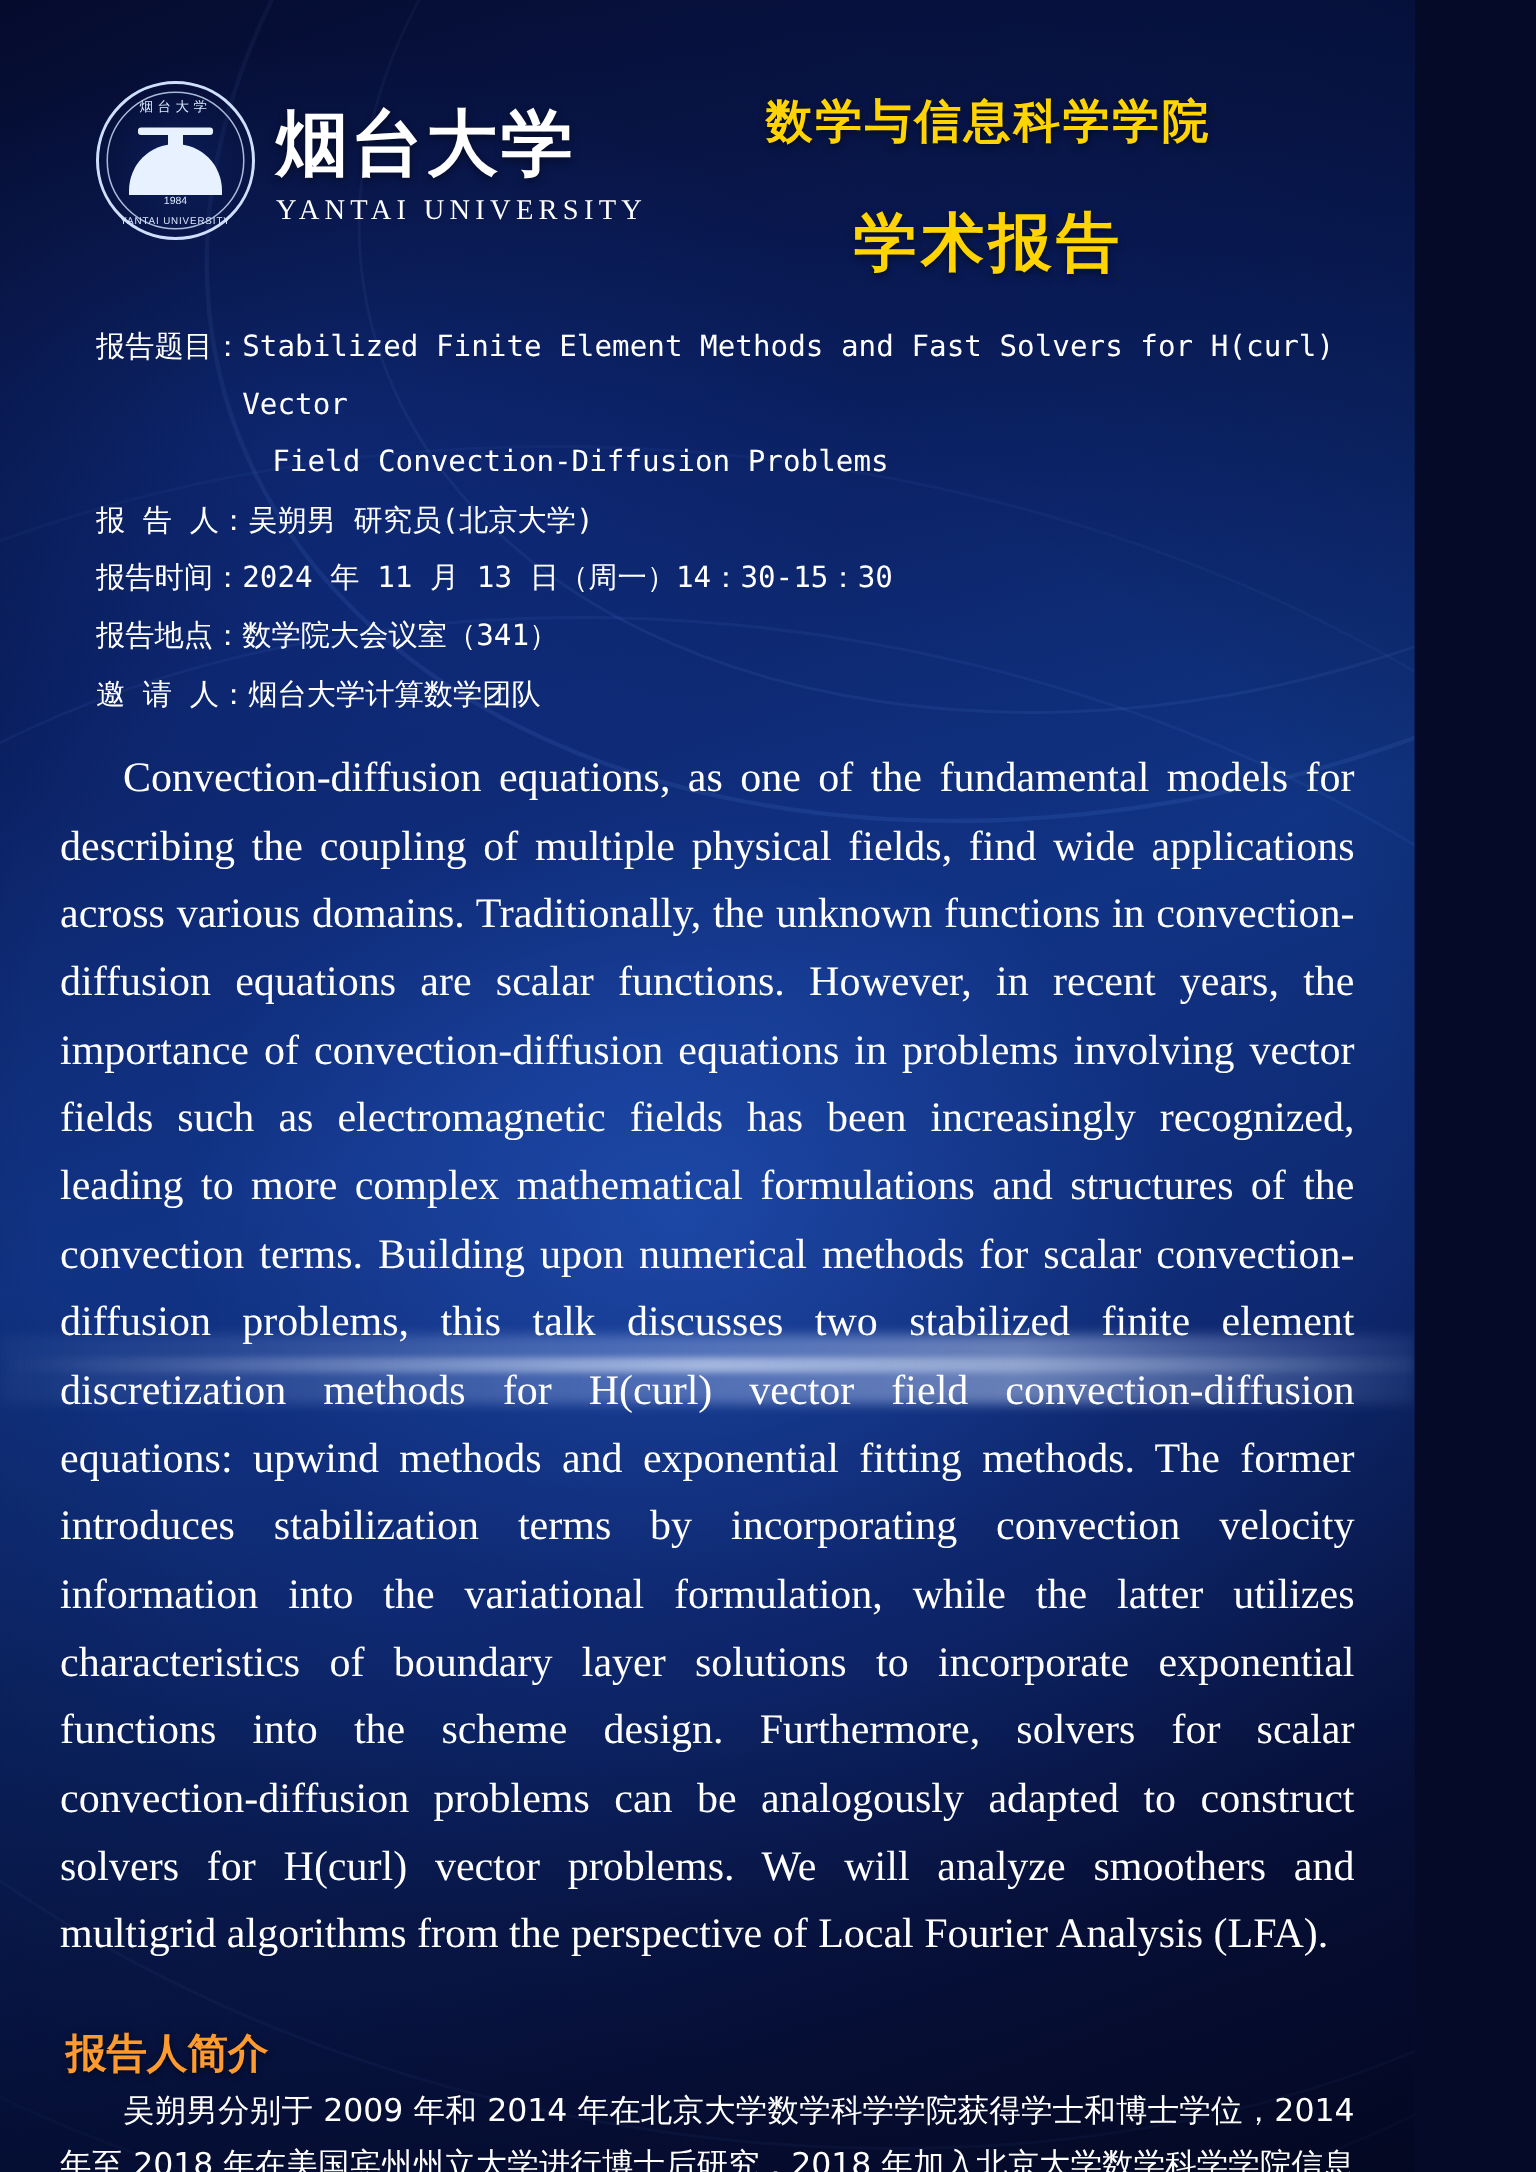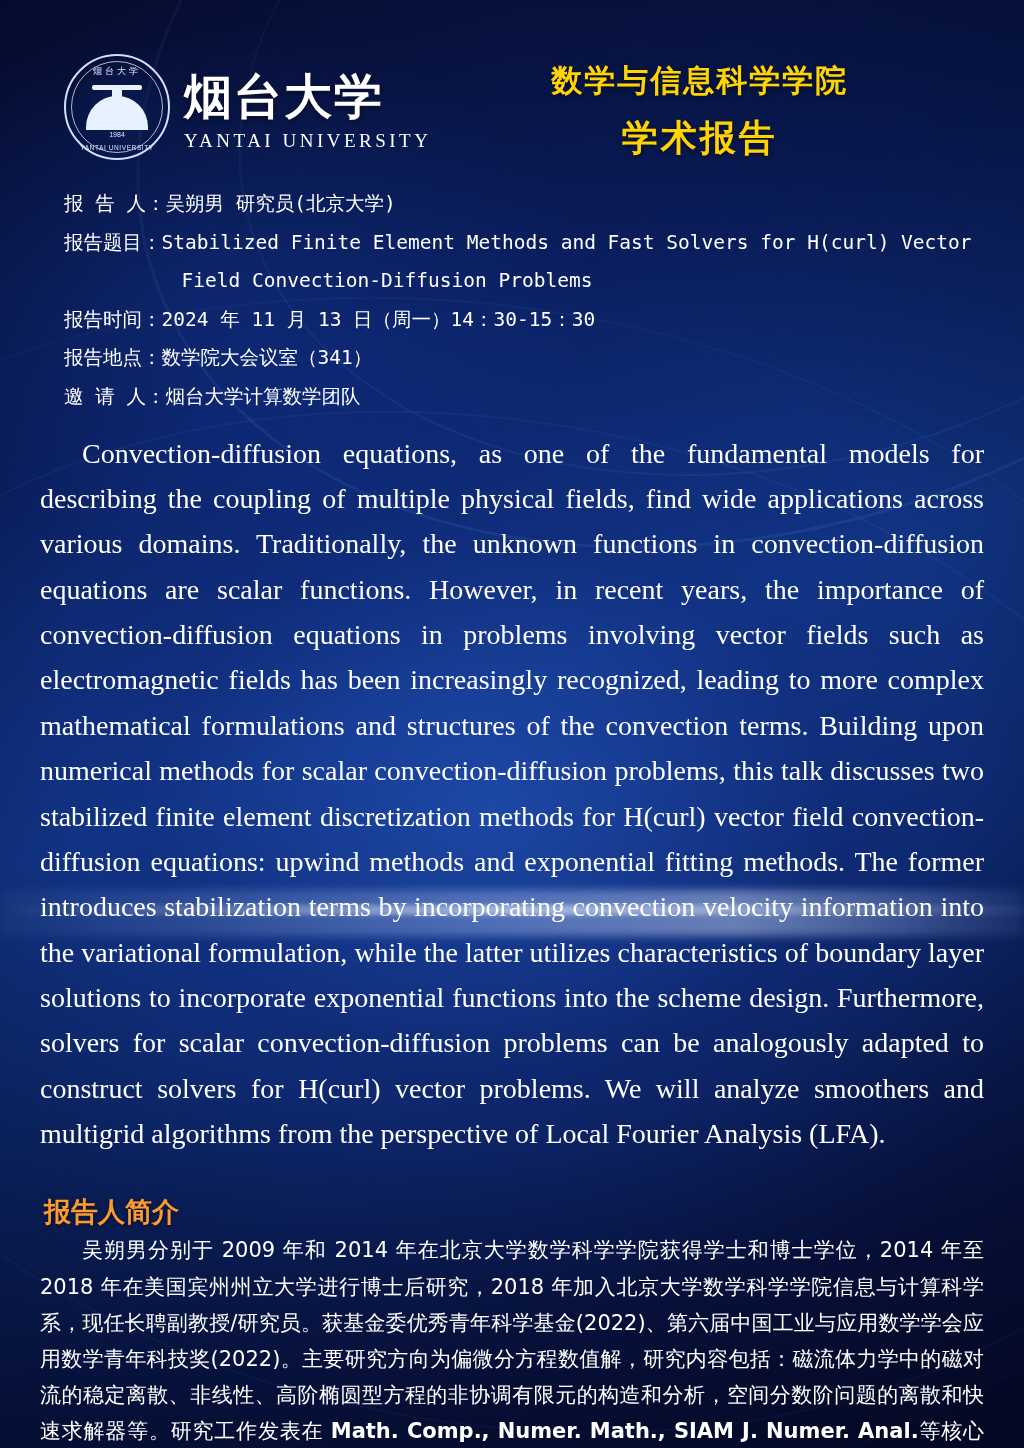--- a/index.html
+++ b/index.html
@@ -9,21 +9,21 @@
   body {
     width: 1024px;
     height: 1448px;
     font-family: "Liberation Sans", sans-serif;
     background: #050a28;
     overflow: hidden;
   }
 
   #poster {
     position: relative;
-    width: 1024px;
+    width: 943px;
     height: 1448px;
     overflow: hidden;
     background:
       radial-gradient(ellipse 900px 700px at 48% 56%, rgba(40,90,200,0.55) 0%, rgba(18,45,130,0.35) 38%, rgba(6,14,60,0.05) 70%),
       radial-gradient(ellipse 600px 400px at 20% 20%, rgba(20,60,160,0.45) 0%, rgba(8,20,80,0.1) 65%),
       linear-gradient(160deg, #0a1340 0%, #0b2266 26%, #123a8c 48%, #0d2a6e 66%, #08133f 86%, #050b25 100%);
   }
   
   .swirl {
     position: absolute;
@@ -171,24 +171,24 @@
     font-weight: bold;
     font-size: 31px;
     color: #ffd400;
     letter-spacing: 2px;
     text-shadow: 0 2px 5px rgba(0,0,0,0.5);
     text-align: center;
   }
   .title-main {
     font-family: "DejaVu Serif", "Liberation Serif", serif;
     font-weight: bold;
-    font-size: 36px;
+    font-size: 42px;
     color: #ffd400;
     letter-spacing: 3px;
-    margin-top: 12px;
+    margin-top: 32px;
     text-shadow: 0 2px 5px rgba(0,0,0,0.5);
   }
 
   
   .info {
     margin-top: 22px;
     padding-left: 28px;
     color: #ffffff;
     font-family: "DejaVu Sans Mono", "Liberation Mono", monospace;
     font-size: 19.5px;
@@ -277,31 +277,31 @@
         </div>
       </div>
       <div class="titles">
         <div class="title-dept">数学与信息科学学院</div>
         <div class="title-main">学术报告</div>
       </div>
     </div>
 
     <div class="info">
       <div class="info-row">
-        <span class="info-label">报 告 人：</span>
-        <span class="info-value">吴朔男 研究员(北京大学)</span>
-      </div>
-      <div class="info-row">
         <span class="info-label">报告题目：</span>
         <span class="info-value">
           <span>Stabilized Finite Element Methods and Fast Solvers for H(curl) Vector</span>
           <span class="wrap2">Field Convection-Diffusion Problems</span>
         </span>
       </div>
       <div class="info-row">
+        <span class="info-label">报 告 人：</span>
+        <span class="info-value">吴朔男 研究员(北京大学)</span>
+      </div>
+      <div class="info-row">
         <span class="info-label">报告时间：</span>
         <span class="info-value">2024 年 11 月 13 日（周一）14：30-15：30</span>
       </div>
       <div class="info-row">
         <span class="info-label">报告地点：</span>
         <span class="info-value">数学院大会议室（341）</span>
       </div>
       <div class="info-row">
         <span class="info-label">邀 请 人：</span>
         <span class="info-value">烟台大学计算数学团队</span>

